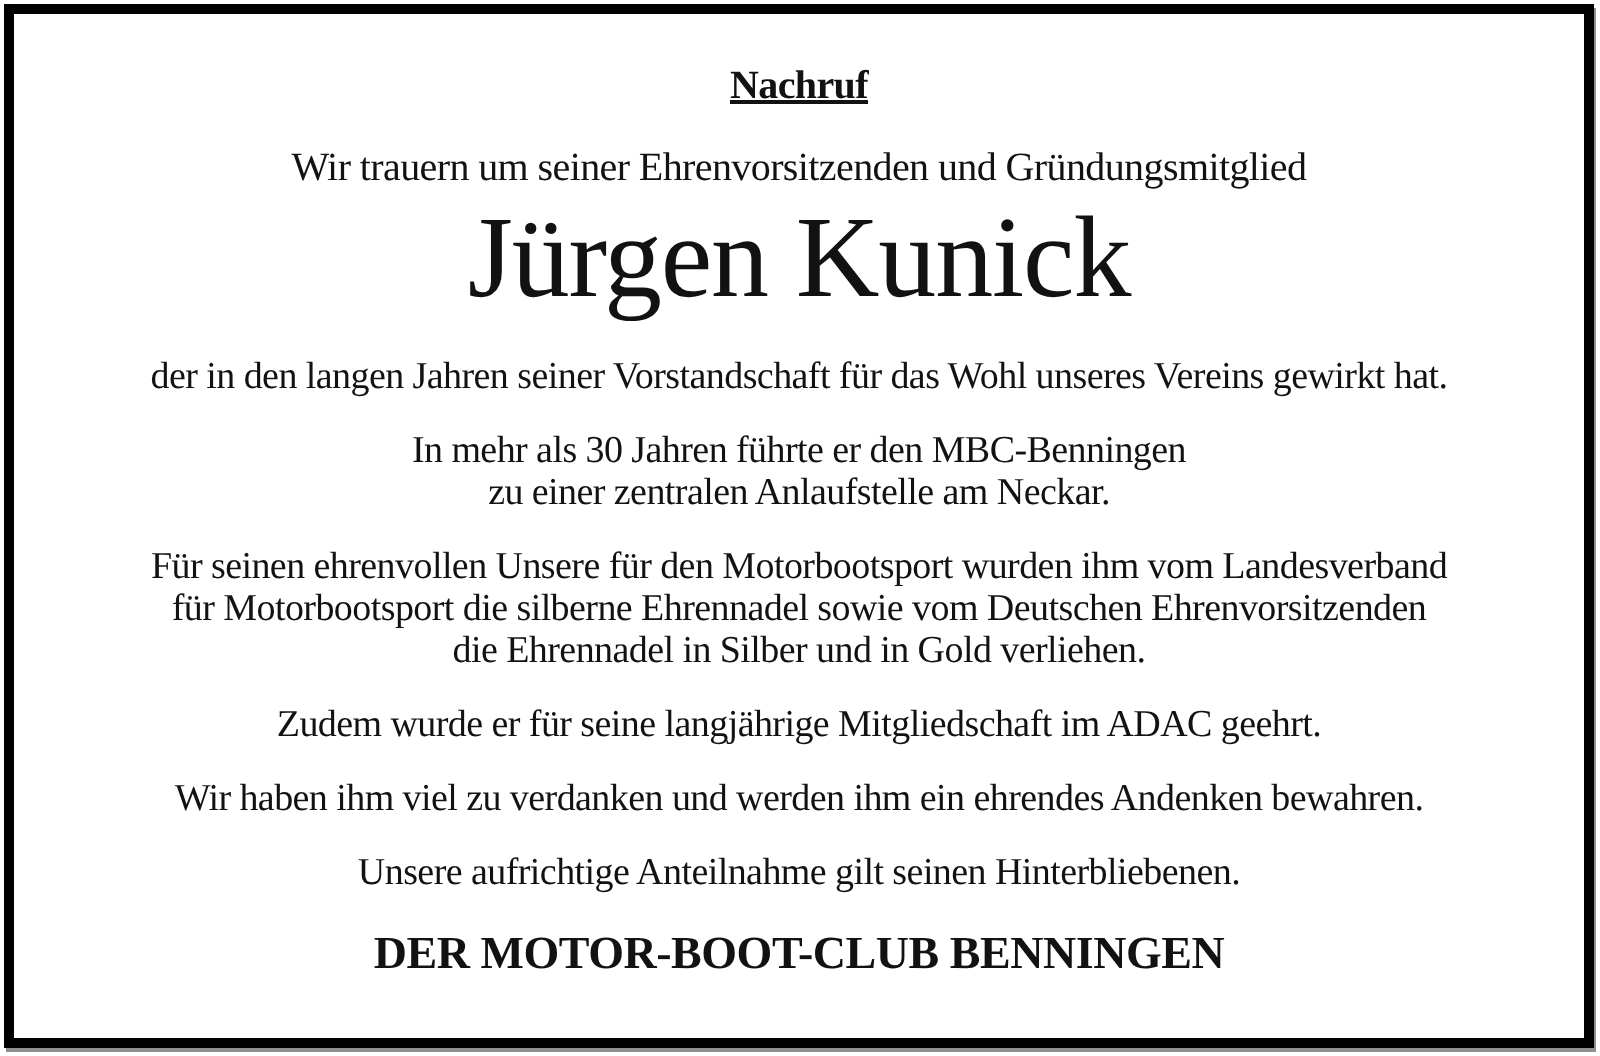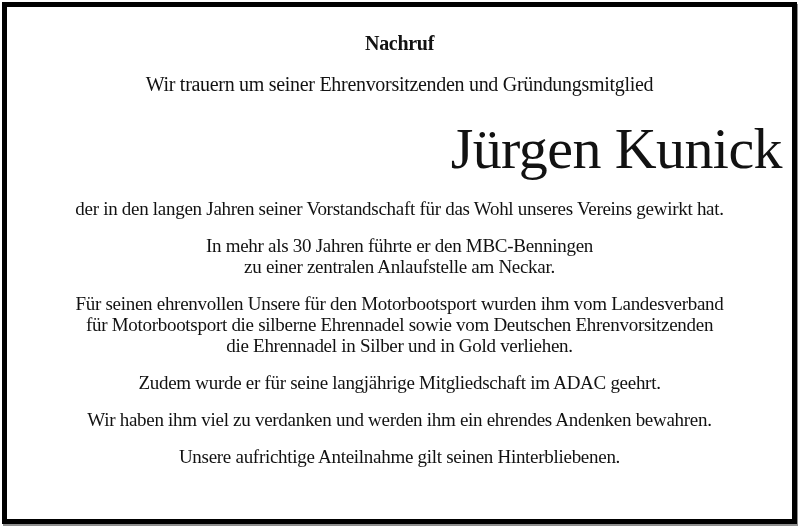--- a/index.html
+++ b/index.html
@@ -29,33 +29,33 @@
     padding: 24px 10px 0 10px;
   }
   .line {
     white-space: nowrap;
     letter-spacing: -0.015em;
   }
   .header-line {
     font-size: 20px;
     line-height: 24px;
     font-weight: bold;
+    text-decoration: underline;
   }
   .intro-line {
     font-size: 20px;
     line-height: 24px;
     margin-top: 17px;
   }
   .deceased-name {
     font-size: 58px;
     line-height: 66px;
     font-weight: normal;
-    margin-top: 20px;
+    margin-top: 0;
     letter-spacing: -0.01em;
-    text-align: right;
   }
   .body-block {
     margin-top: 16px;
   }
   .paragraph {
     margin: 16px 0 6px 0;
   }
   .body-line {
     font-size: 19px;
     line-height: 21px;
@@ -104,14 +104,15 @@
     <div class="paragraph">
       <div class="line body-line">Wir haben ihm viel zu verdanken und werden ihm ein ehrendes Andenken bewahren.</div>
     </div>
 
     <div class="paragraph">
       <div class="line body-line">Unsere aufrichtige Anteilnahme gilt seinen Hinterbliebenen.</div>
     </div>
 
   </div>
 
+  <div class="line club-signature">DER MOTOR-BOOT-CLUB BENNINGEN</div>
 
 </div>
 
 </body></html>

